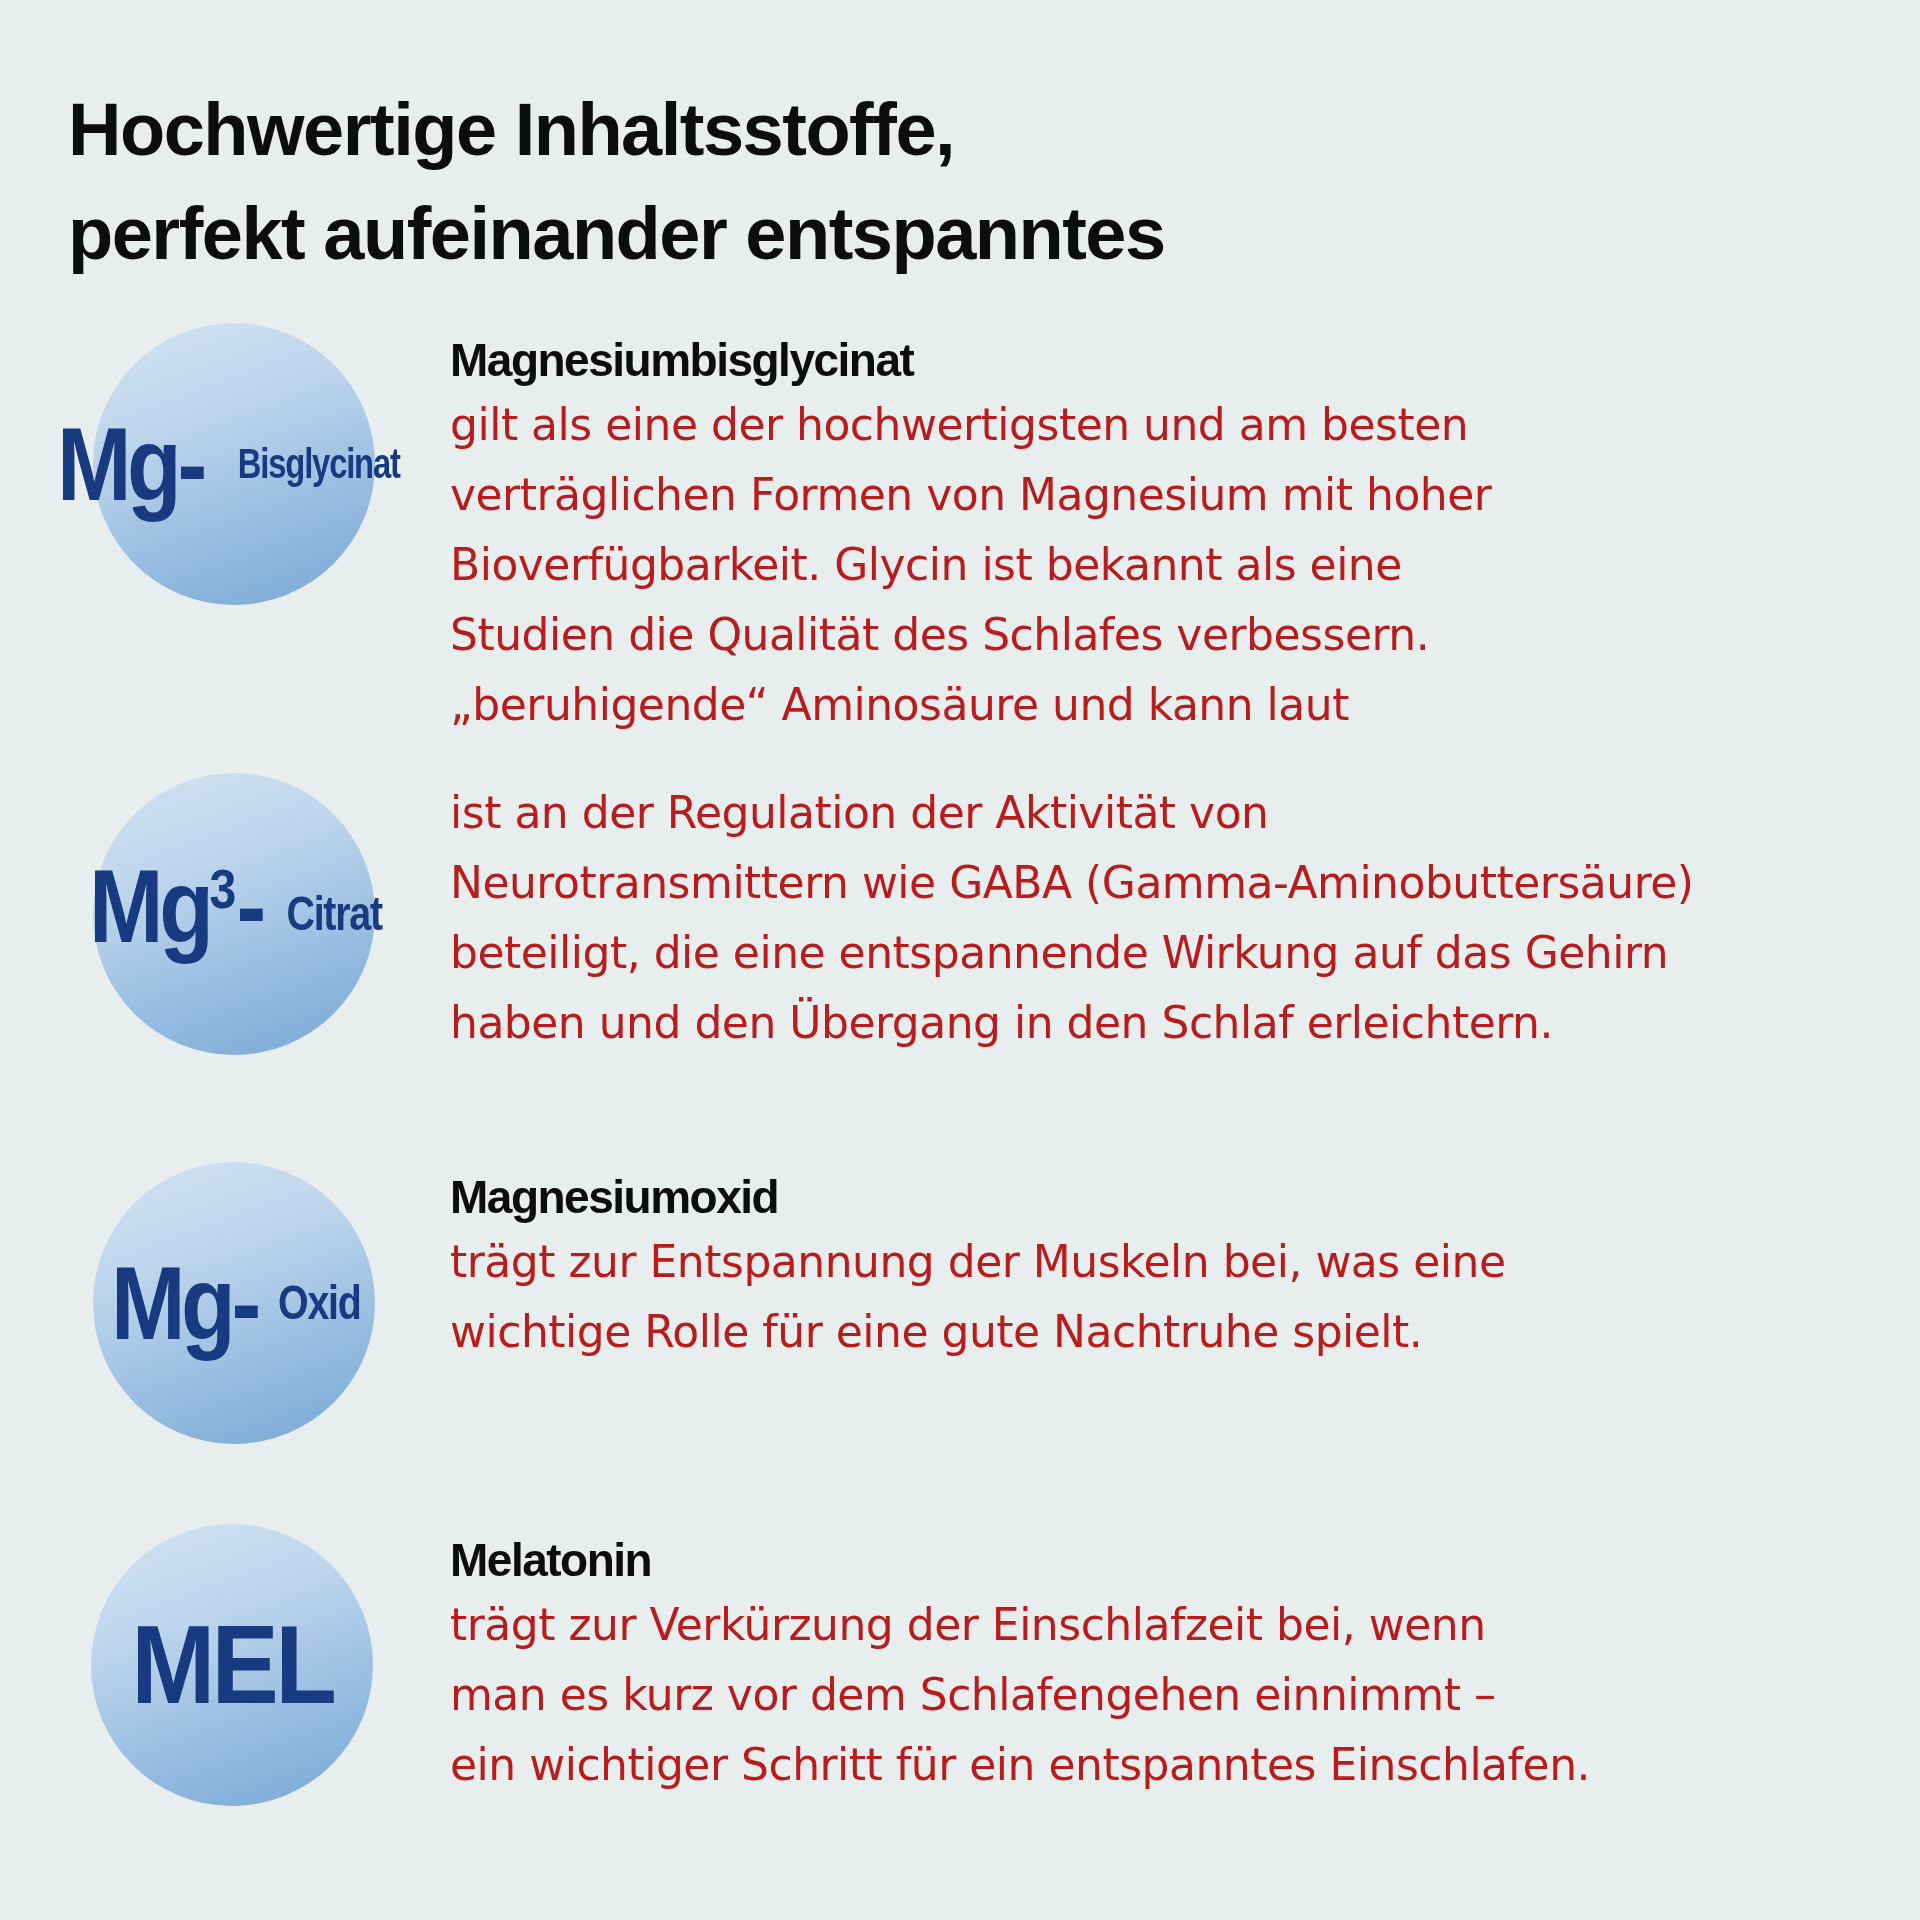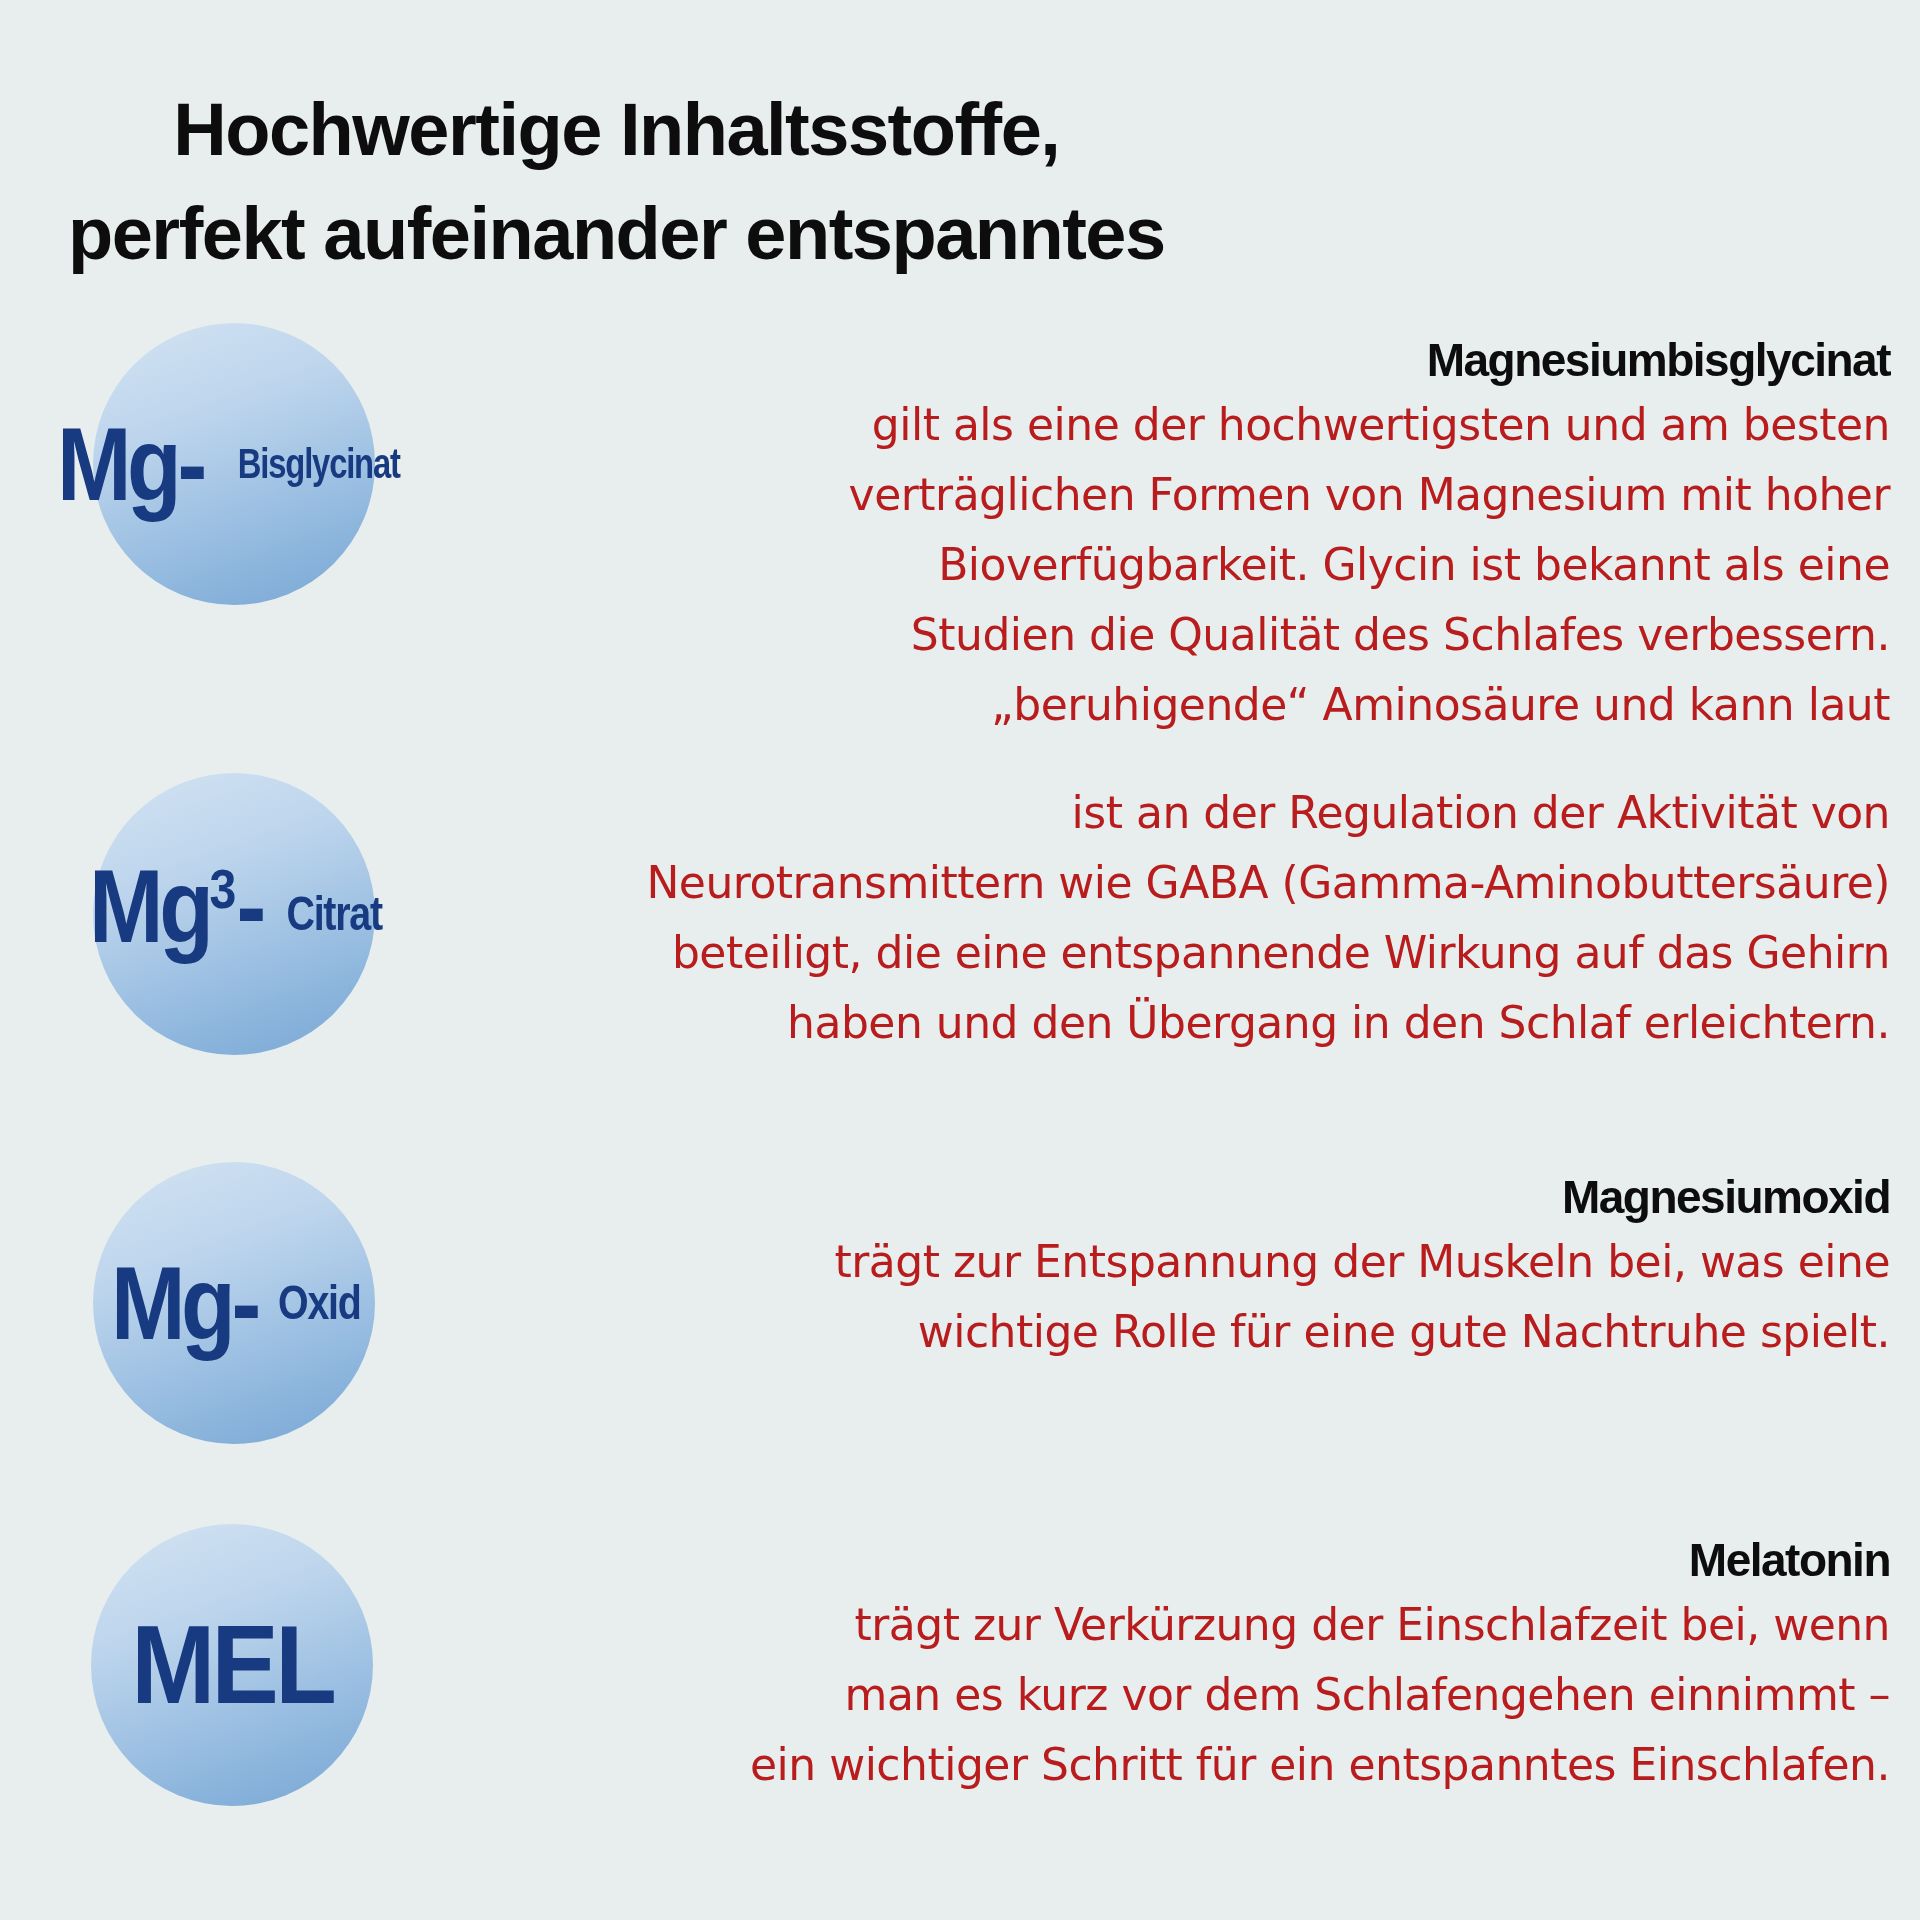--- a/index.html
+++ b/index.html
@@ -19,21 +19,20 @@
       position: absolute;
       left: 68px;
       top: 78px;
       margin: 0;
       font-family: "Liberation Sans", sans-serif;
       font-weight: bold;
       font-size: 74px;
       line-height: 104px;
       letter-spacing: -1.5px;
       color: #0d0d0d;
-      text-align: center;
     }
     .page-title span { display: block; }
 
     .ingredient {
       position: absolute;
       left: 0;
       width: 1920px;
     }
     .badge {
       position: absolute;
@@ -78,23 +77,22 @@
       transform: scaleX(0.78);
     }
     .badge .sym.only {
       font-size: 112px;
       letter-spacing: -4px;
       transform: scaleX(0.9);
     }
 
     .desc {
       position: absolute;
-      left: 470px;
+      left: 450px;
       width: 1420px;
-      text-align: right;
     }
     .desc .name {
       font-family: "Liberation Sans", sans-serif;
       font-weight: bold;
       font-size: 46px;
       line-height: 60px;
       letter-spacing: -1.5px;
       color: #0d0d0d;
       margin: 0;
     }

